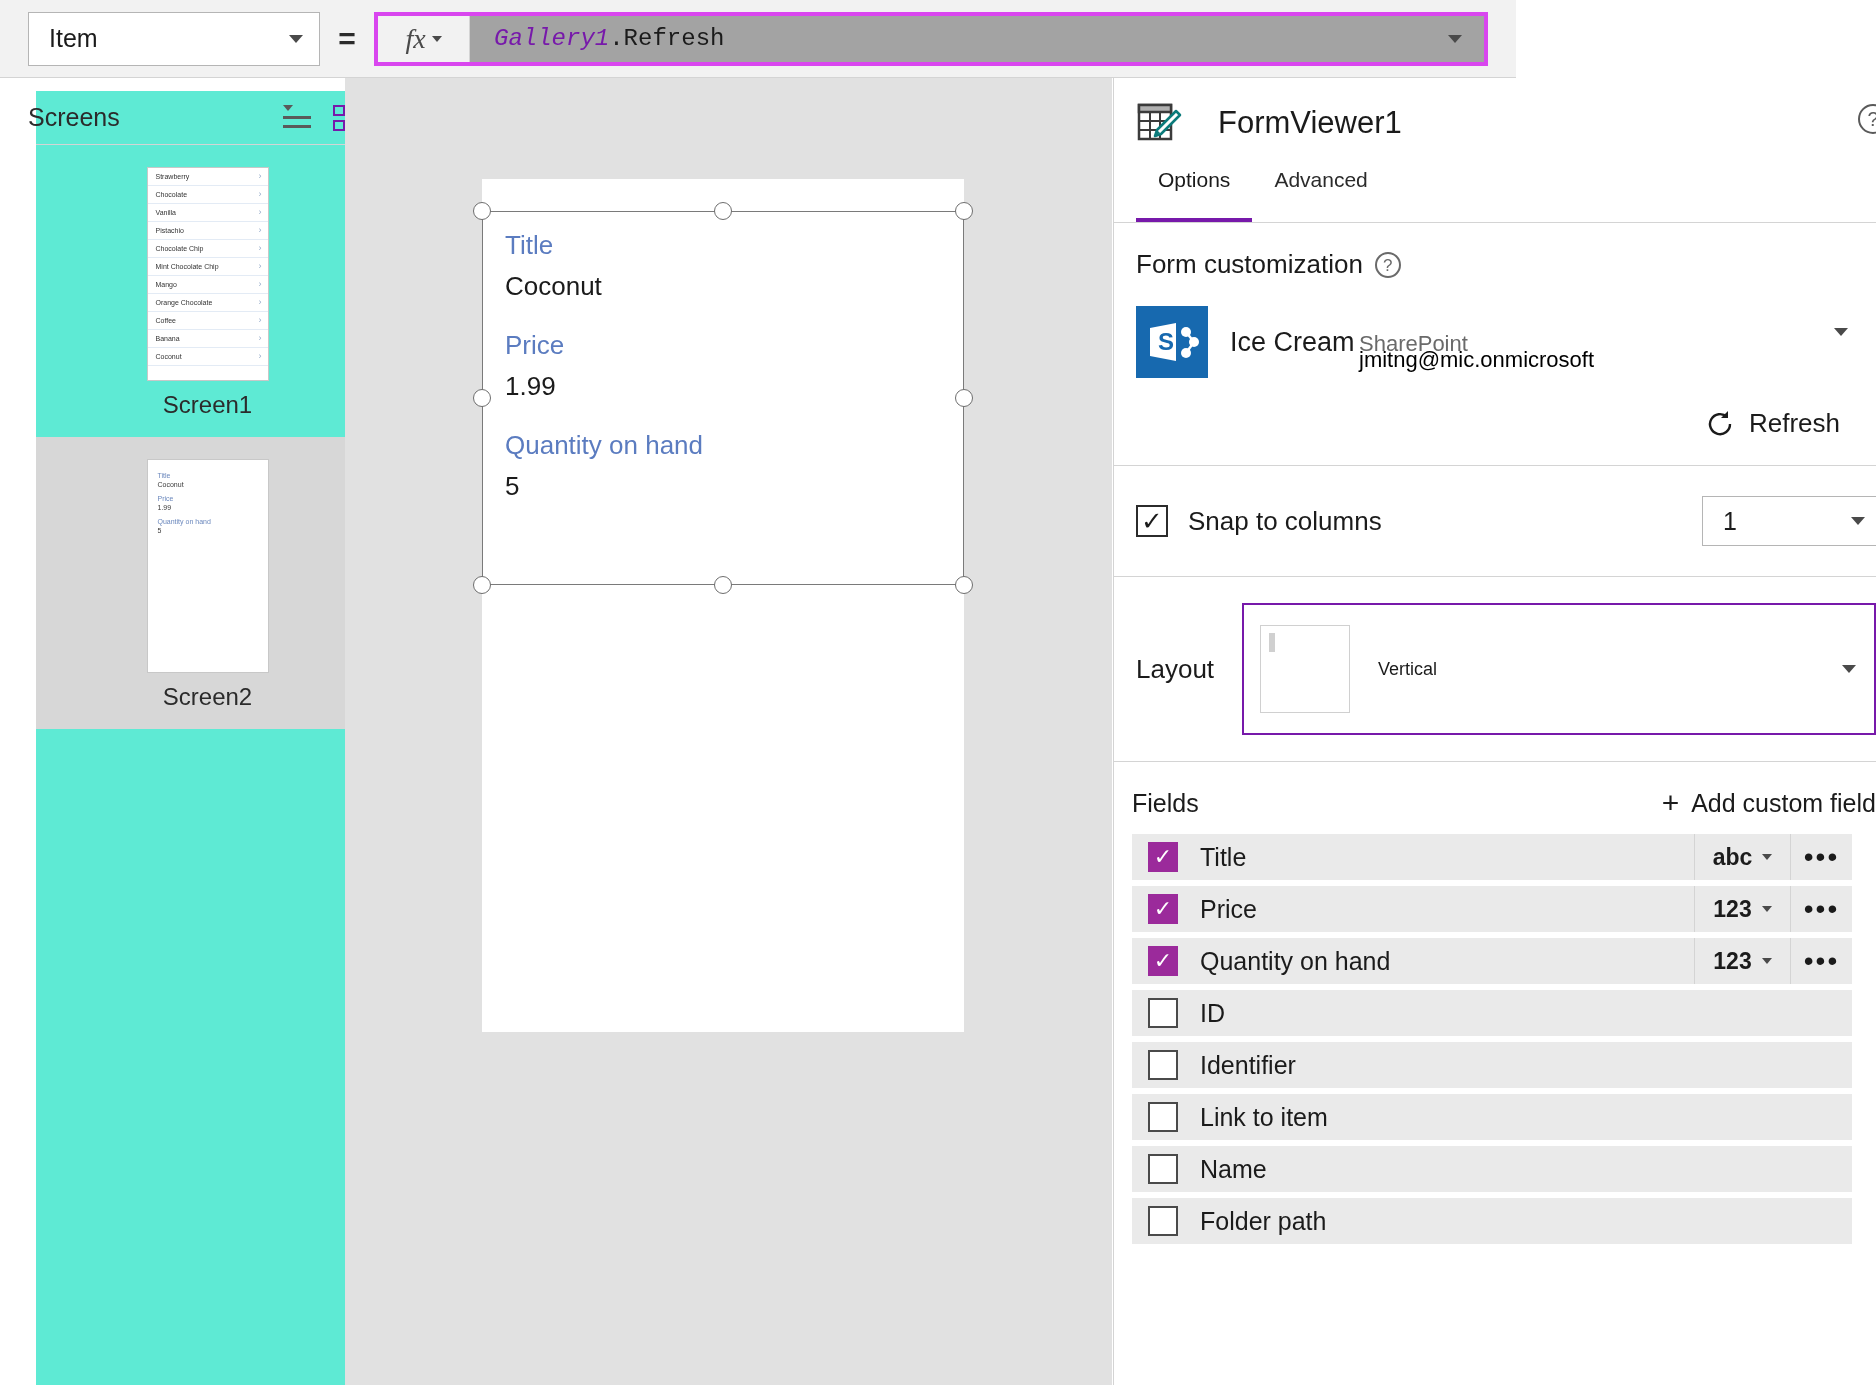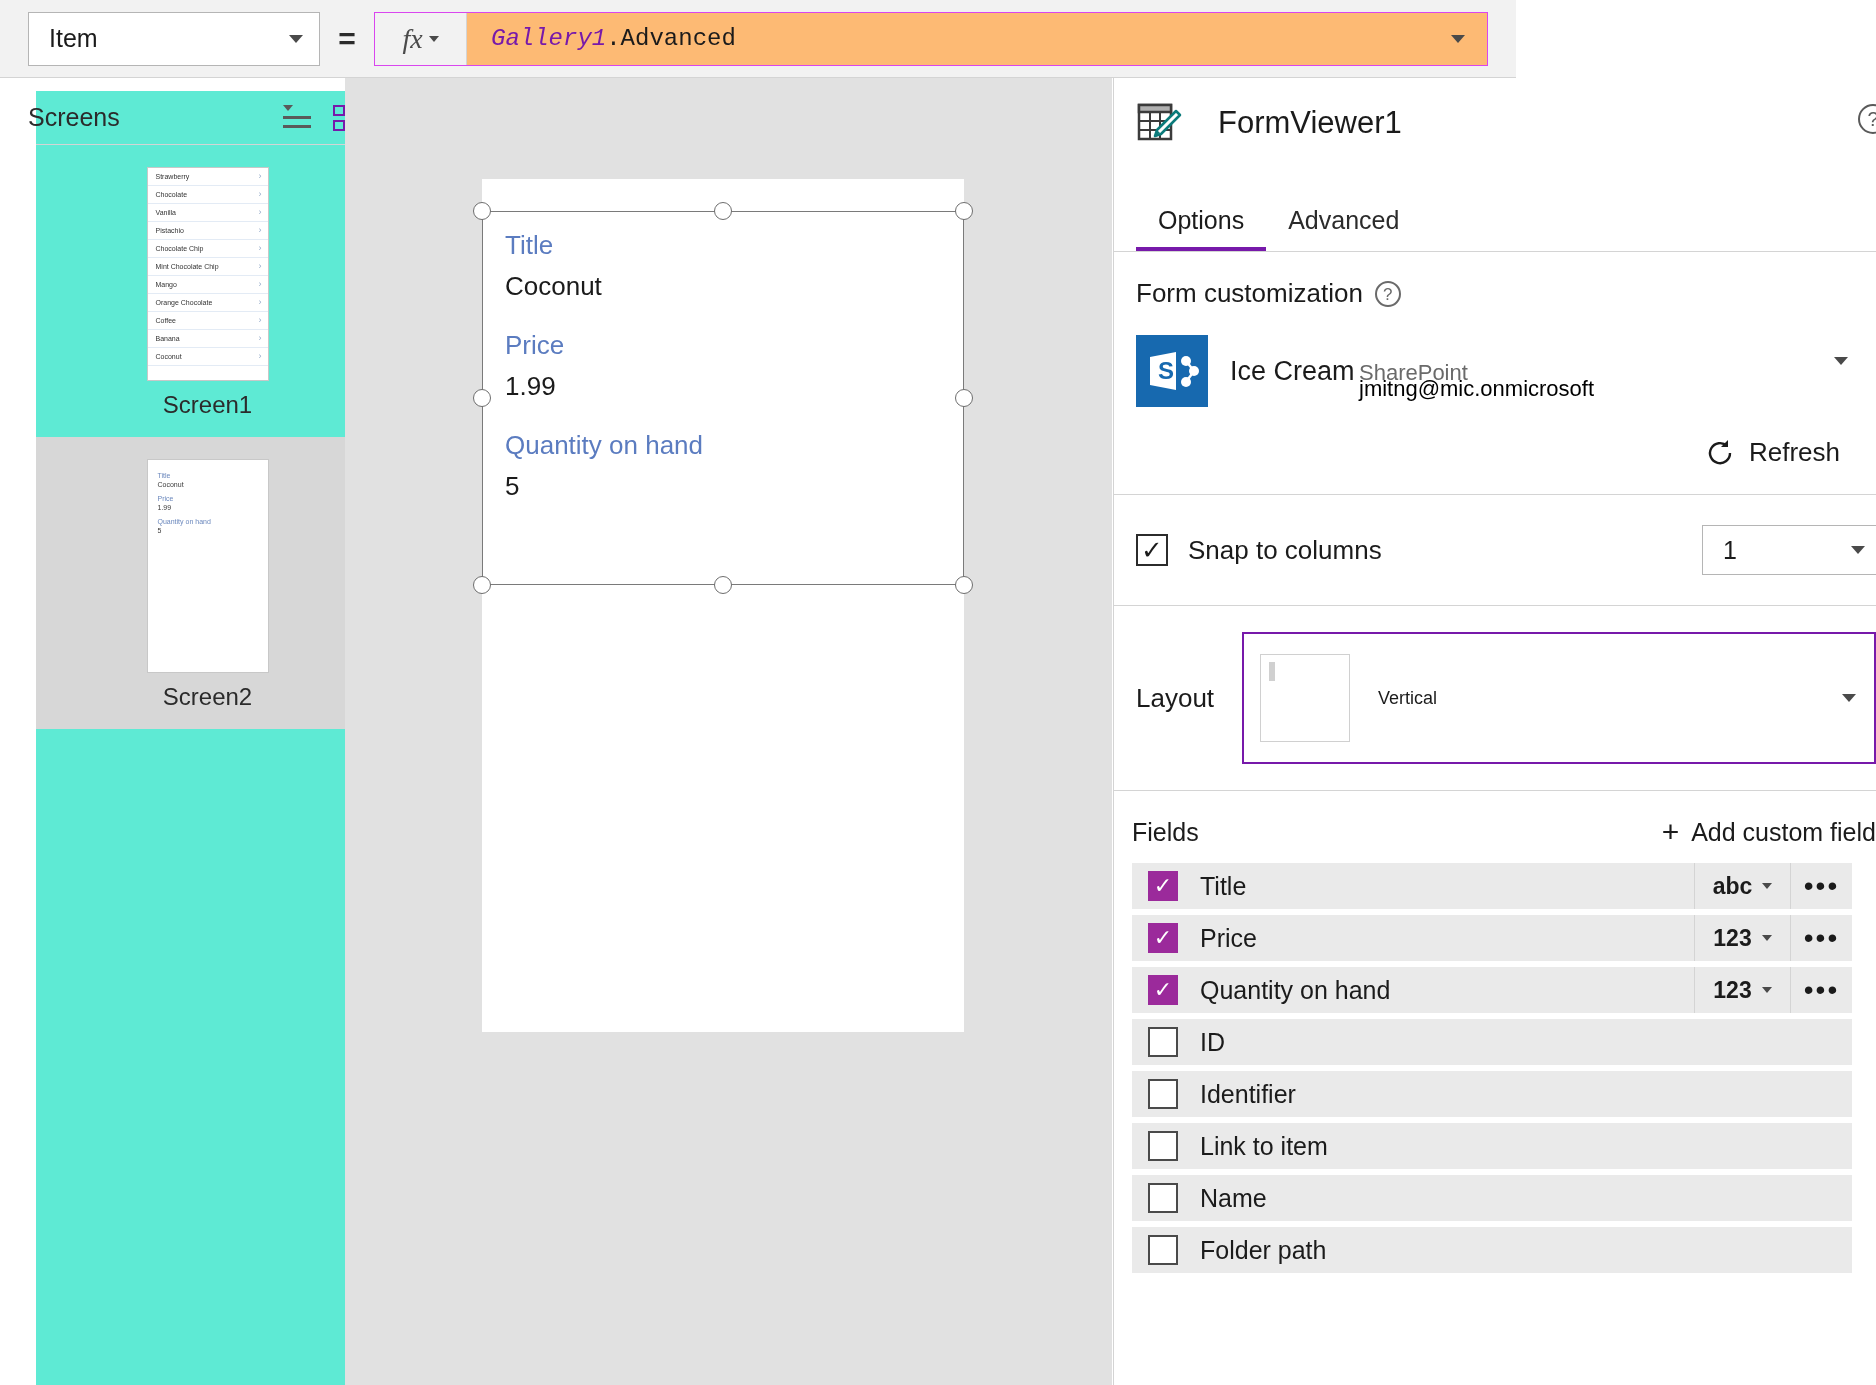--- a/index.html
+++ b/index.html
@@ -20,21 +20,21 @@
   .prop-select {
     margin-left: 28px; width: 292px; height: 54px;
     background: #ffffff; border: 1px solid #b5b5b5;
     display: flex; align-items: center; justify-content: space-between;
     padding: 0 16px 0 20px;
   }
   .prop-select .label { font-size: 25px; color: #1b1b1b; }
   .equals { width: 54px; text-align: center; font-size: 30px; color: #2b2b2b; font-weight: 600; }
   .formula-wrap {
     flex: 1; height: 54px; margin-right: 28px;
-    background: #fdba74; border: 1px solid #d946ef;
+    background: #a3a3a3; border: 4px solid #d946ef;
     display: flex; align-items: center;
   }
   .fx-btn {
     width: 92px; height: 100%; background: #f2f2f2;
     border-right: 1px solid #d4d4d4;
     display: flex; align-items: center; justify-content: center; gap: 6px;
     color: #4a4a4a;
   }
   .fx-glyph { font-family: "Liberation Serif", serif; font-style: italic; font-size: 28px; }
   .formula-text {
@@ -123,21 +123,21 @@
   }
   .rp-head { display: flex; align-items: center; padding: 22px 0 0 22px; position: relative; }
   .form-icon { width: 46px; height: 46px; position: relative; flex: none; }
   .rp-title { font-size: 31px; color: #1b1b1b; margin-left: 36px; }
   .help-icon {
     position: absolute; right: -12px; top: 26px;
     width: 30px; height: 30px; border: 2px solid #5a5a5a; border-radius: 50%;
     font-size: 20px; color: #5a5a5a; text-align: center; line-height: 26px;
   }
   .rp-tabs { display: flex; margin-top: 18px; padding-left: 22px; border-bottom: 1px solid #d4d4d4; }
-  .rp-tab { font-size: 25px; color: #2b2b2b; padding: 4px 22px 12px; margin-top: 38px; }
+  .rp-tab { font-size: 21px; color: #2b2b2b; padding: 4px 22px 26px; }
   .rp-tab.active { color: #1b1b1b; border-bottom: 4px solid #7719aa; }
 
   .section { padding: 26px 22px 0 22px; }
   .section-title { font-size: 26px; color: #1b1b1b; display: flex; align-items: center; gap: 12px; }
   .mini-help {
     width: 26px; height: 26px; border: 2px solid #6a6a6a; border-radius: 50%;
     font-size: 17px; color: #6a6a6a; text-align: center; line-height: 23px;
   }
 
   .ds-row { display: flex; align-items: center; margin-top: 26px; position: relative; }
@@ -214,21 +214,21 @@
     <span class="label">Item</span>
     <span class="chev"></span>
   </div>
   <div class="equals">=</div>
   <div class="formula-wrap">
     <div class="fx-btn">
       <span class="fx-glyph">fx</span>
       <span class="chev chev-sm"></span>
     </div>
     <div class="formula-text">
-      <span class="ident">Gallery1</span><span>.Advanced</span>
+      <span class="ident">Gallery1</span><span>.Refresh</span>
     </div>
     <span class="chev chev-right-end"></span>
   </div>
 </div>
 
 <div class="left-panel">
   <div class="left-header">
     <span class="left-title">Screens</span>
     <span class="left-header-icons">
       <span class="icon-tree">

